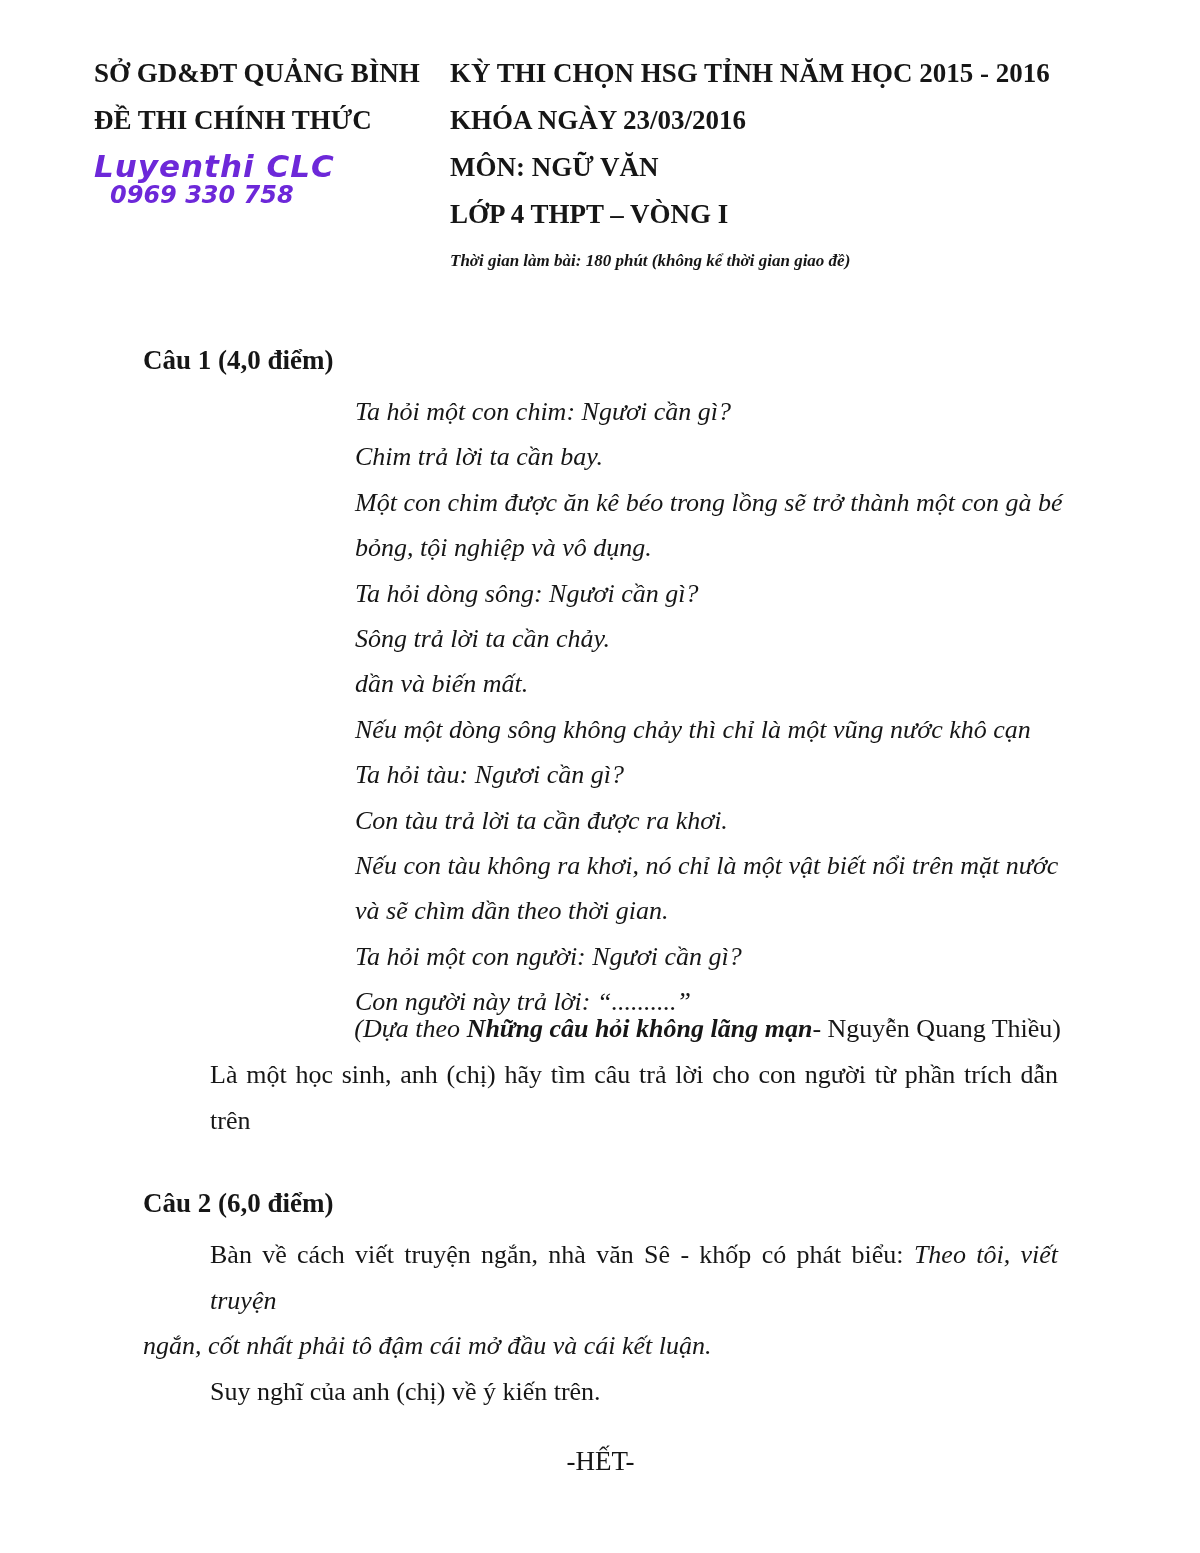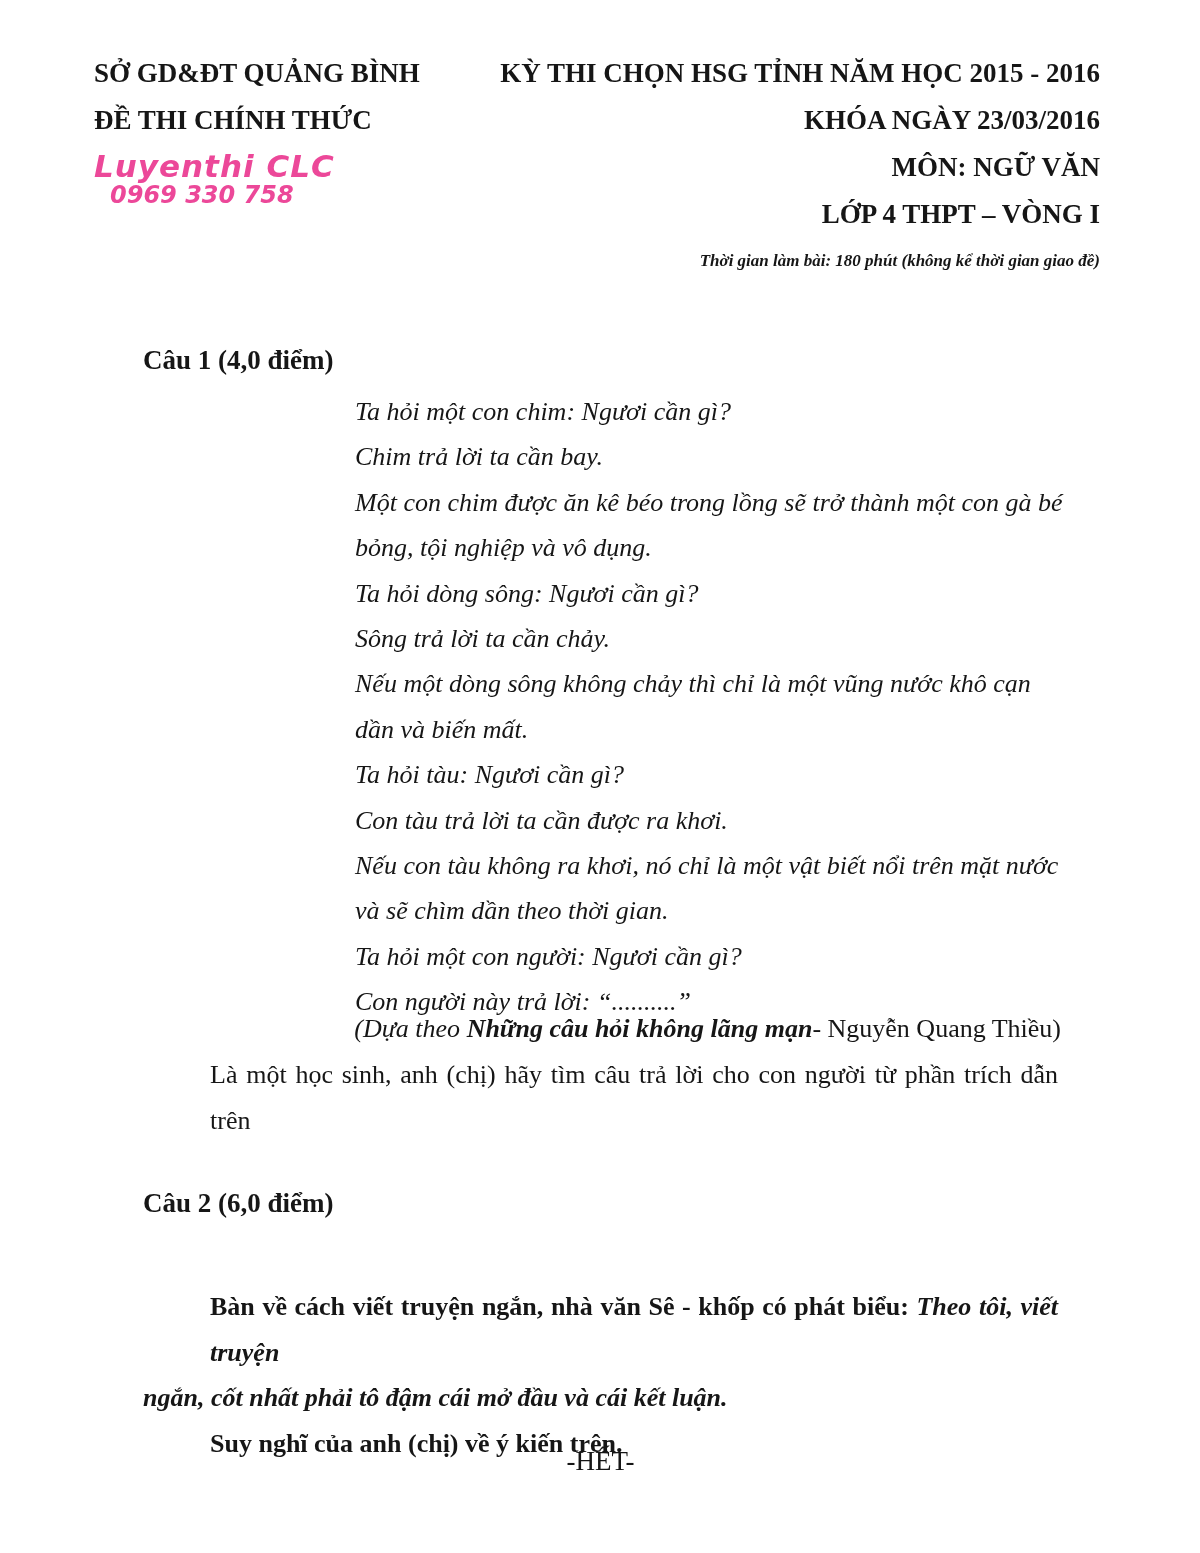--- a/index.html
+++ b/index.html
@@ -19,33 +19,33 @@
     position: absolute;
     left: 94px; top: 50px;
     width: 330px;
     font-weight: bold;
     font-size: 27px;
     line-height: 47px;
     white-space: nowrap;
   }
   .logo {
     margin-top: 6px;
-    color: #ec4899;
+    color: #6d28d9;
     font-family: "DejaVu Sans", sans-serif;
     font-style: italic;
     font-weight: bold;
   }
   .logo-name  { font-size: 31px; line-height: 33px; letter-spacing: 1px; }
   .logo-phone { font-size: 24px; line-height: 25px; transform: translateX(16px); }
 
   .hdr-right {
     position: absolute;
     left: 450px; top: 50px;
     width: 650px;
-    text-align: right;
+    text-align: left;
     font-weight: bold;
     font-size: 27px;
     line-height: 47px;
     white-space: nowrap;
   }
   .hdr-right .time-note {
     font-weight: bold;
     font-style: italic;
     font-size: 17px;
     line-height: 46px;
@@ -85,21 +85,21 @@
   .attribution .bold-it{ font-style: italic; font-weight: bold; }
 
   .para {
     position: absolute;
     left: 143px;
     width: 915px;
     font-size: 26px;
     line-height: 45.5px;
   }
   #q1-task { top: 1052px; }
-  #q2-body { top: 1284px; font-weight: bold; }
+  #q2-body { top: 1232px; }
   .line        { white-space: nowrap; }
   .line.indent { padding-left: 67px; }
   .line.justify {
     white-space: normal;
     text-align: justify;
     text-align-last: justify;
   }
   .italic { font-style: italic; }
 
   .end-mark {
@@ -134,22 +134,22 @@
 
   <div id="q1-heading" class="q-heading">Câu 1 (4,0 điểm)</div>
 
   <div class="poem">
       <div>Ta hỏi một con chim: Ngươi cần gì?</div>
       <div>Chim trả lời ta cần bay.</div>
       <div>Một con chim được ăn kê béo trong lồng sẽ trở thành một con gà bé</div>
       <div>bỏng, tội nghiệp và vô dụng.</div>
       <div>Ta hỏi dòng sông: Ngươi cần gì?</div>
       <div>Sông trả lời ta cần chảy.</div>
+      <div>dần và biến mất.</div>
       <div>Nếu một dòng sông không chảy thì chỉ là một vũng nước khô cạn</div>
-      <div>dần và biến mất.</div>
       <div>Ta hỏi tàu: Ngươi cần gì?</div>
       <div>Con tàu trả lời ta cần được ra khơi.</div>
       <div>Nếu con tàu không ra khơi, nó chỉ là một vật biết nổi trên mặt nước</div>
       <div>và sẽ chìm dần theo thời gian.</div>
       <div>Ta hỏi một con người: Ngươi cần gì?</div>
       <div>Con người này trả lời: “..........”</div>
     </div>
 
   <div class="attribution"><span class="it">(Dựa theo </span><span class="bold-it">Những câu hỏi không lãng mạn</span><span>- Nguyễn Quang Thiều)</span></div>
 

